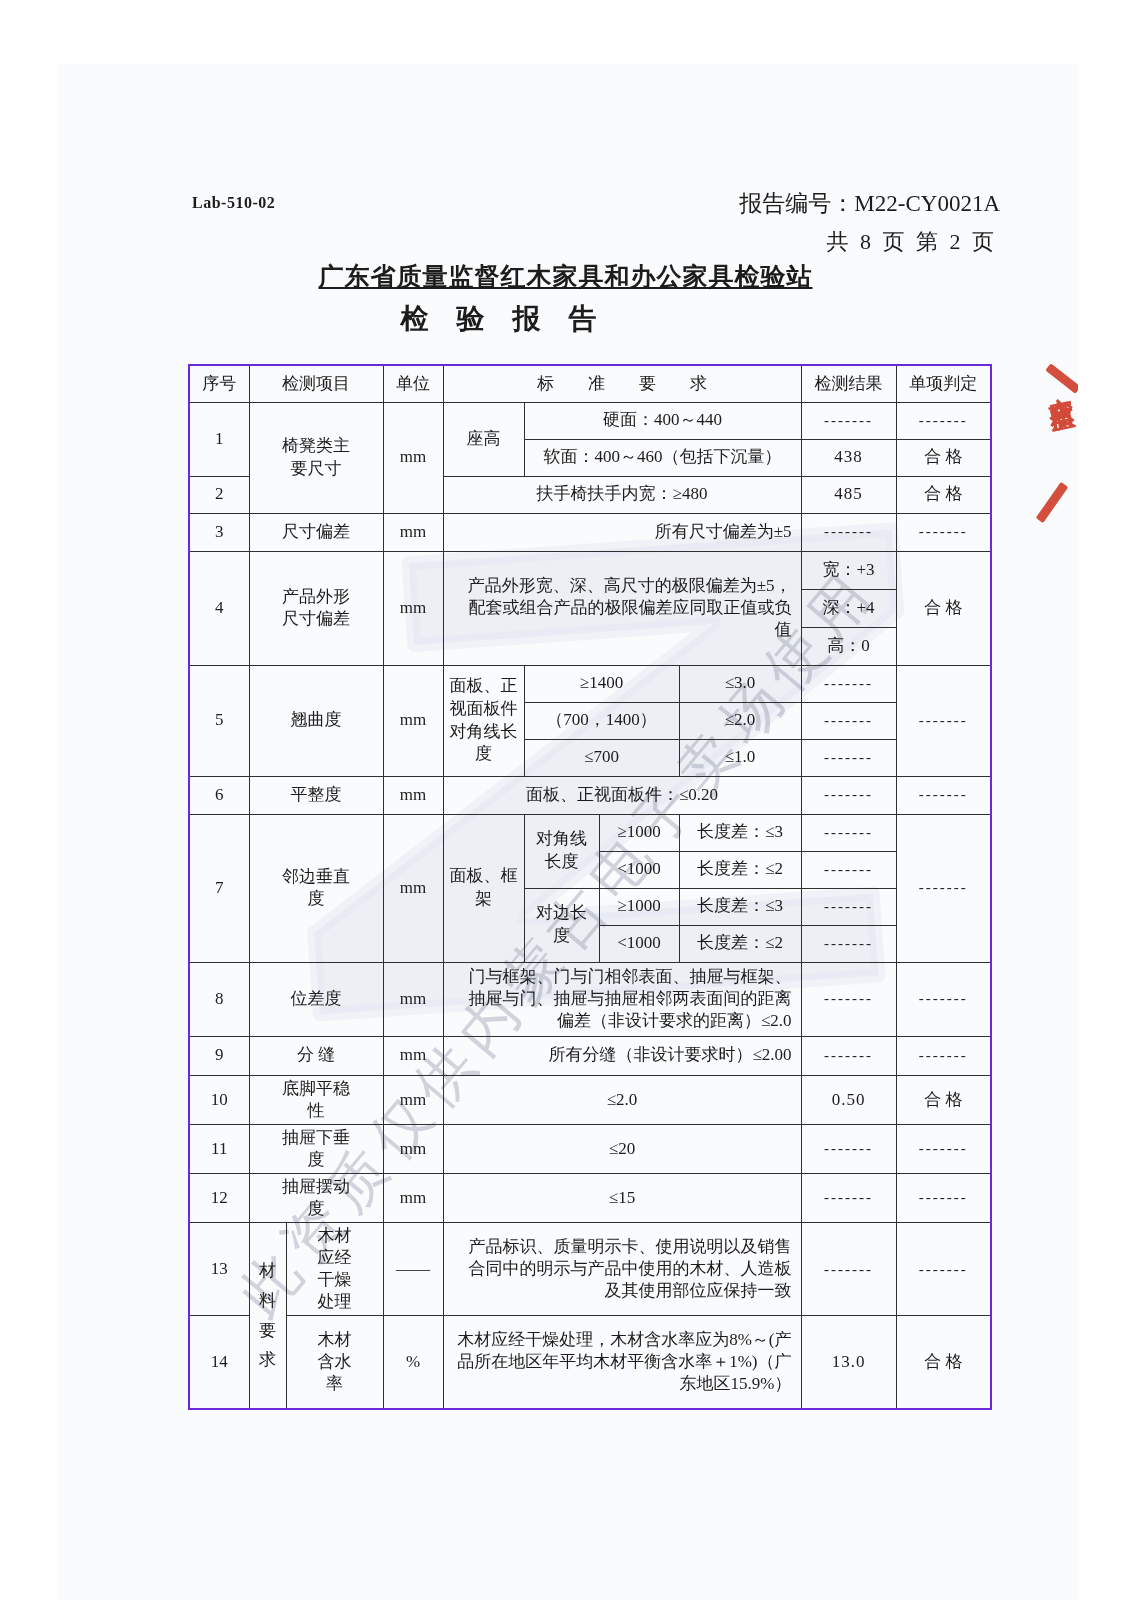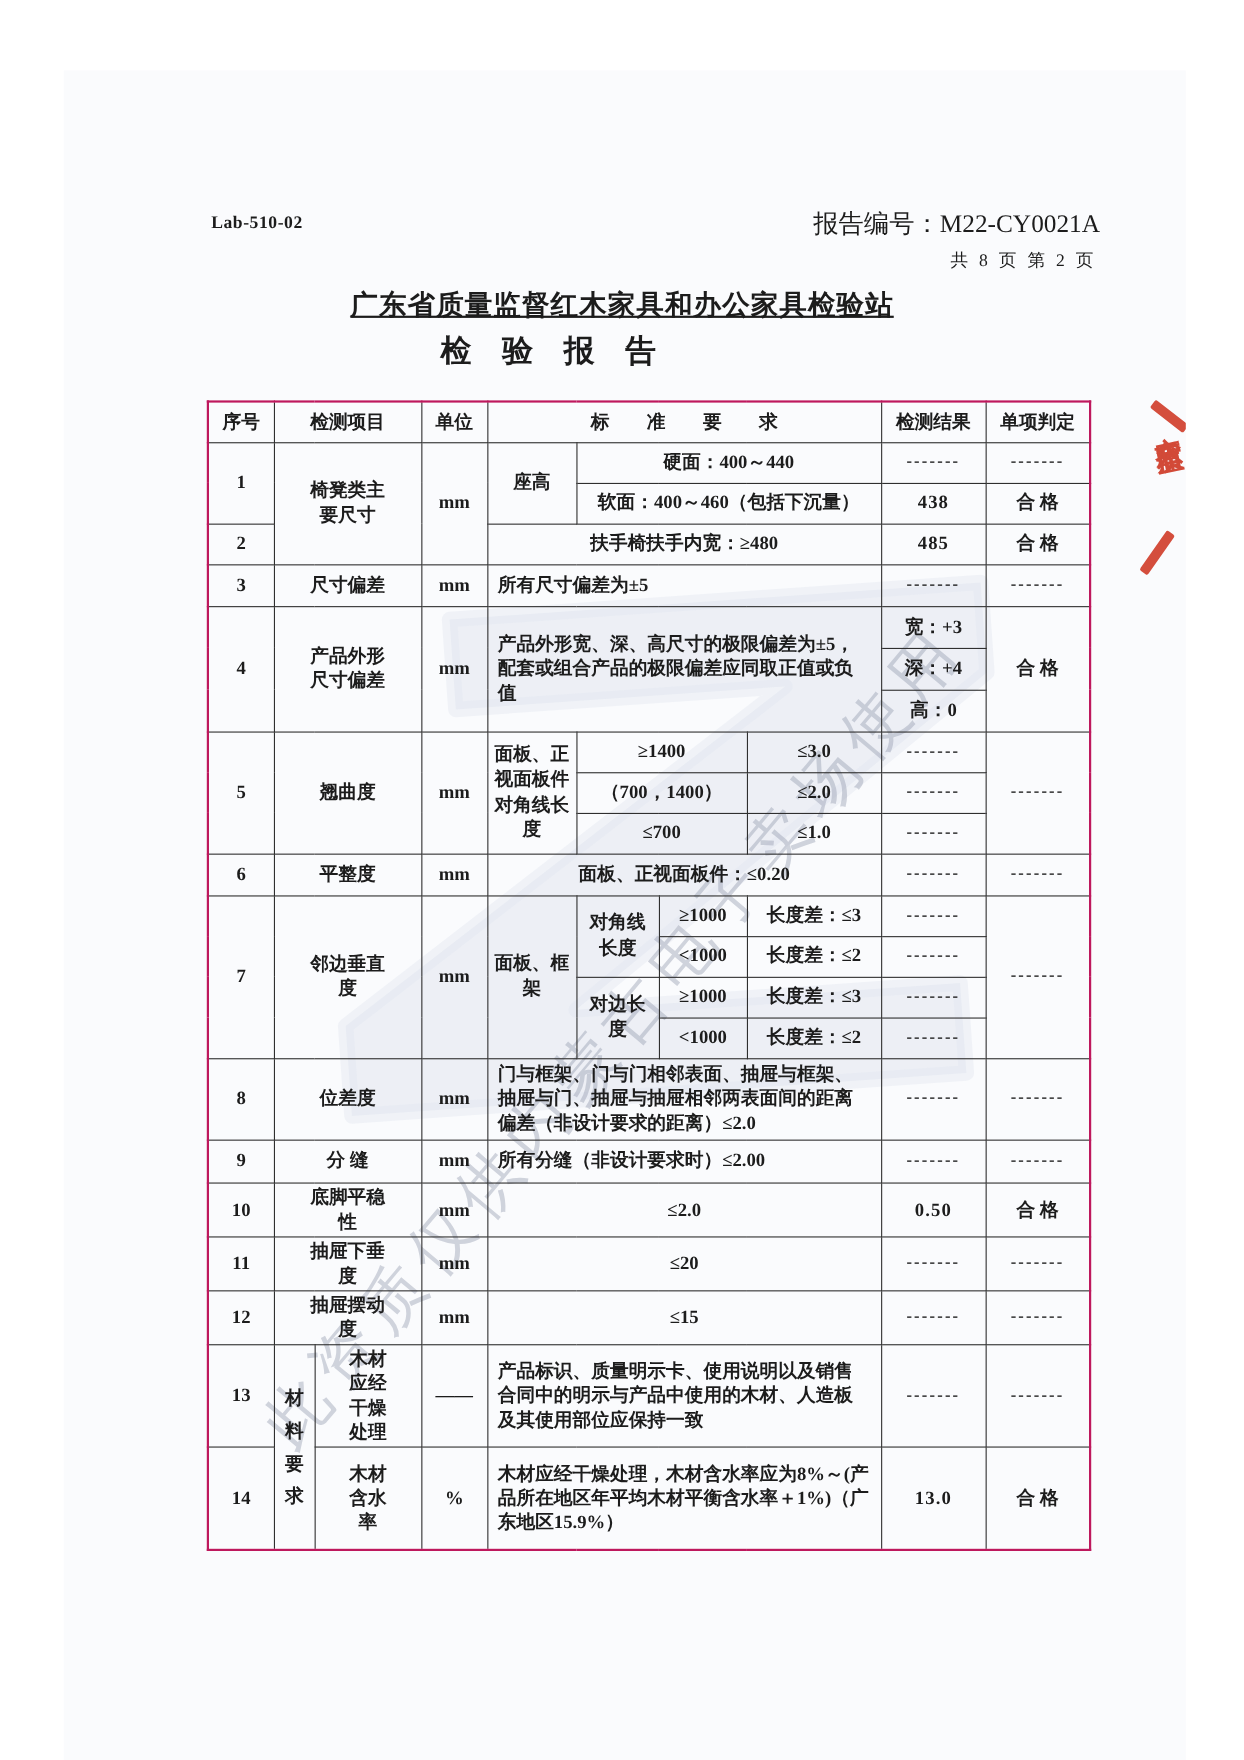--- a/index.html
+++ b/index.html
@@ -6,21 +6,21 @@
   body{
     width:1131px;height:1600px;position:relative;background:#ffffff;
     font-family:"Liberation Serif","DejaVu Serif",serif;color:#1c1c1c;
     overflow:hidden;
   }
   .sheet{position:absolute;left:58px;top:64px;width:1020px;height:1536px;background:#fafbfd;}
 
   
   .lab-code{position:absolute;left:192px;top:194px;font-size:16px;font-weight:bold;letter-spacing:.5px;z-index:5;}
   .report-no{position:absolute;right:131px;top:188px;font-size:23px;z-index:5;}
-  .page-info{position:absolute;right:134px;top:227px;font-size:16px;letter-spacing:3px;z-index:5;}
+  .page-info{position:absolute;right:134px;top:227px;font-size:22px;letter-spacing:3px;z-index:5;}
   .station{position:absolute;left:0;top:260px;width:1131px;text-align:center;font-size:25px;font-weight:bold;letter-spacing:1px;z-index:5;text-decoration:underline;}
   .doc-title{position:absolute;left:0;top:300px;width:997px;text-align:center;font-size:28px;font-weight:bold;z-index:5;}
 
   
   .wm-logo{position:absolute;left:295px;top:492px;z-index:1;opacity:.55;}
   .wm-text{
     position:absolute;left:252px;top:1268px;z-index:1;
     font-size:58px;letter-spacing:10px;white-space:nowrap;
     color:rgba(148,156,174,0.42);font-weight:400;
     transform:rotate(-50deg);transform-origin:0 50%;
@@ -41,22 +41,22 @@
   
   .report-table{
     position:absolute;left:188px;top:364px;z-index:4;
     border-collapse:collapse;table-layout:fixed;width:802px;
     font-size:17px;line-height:1.3;background:transparent;
   }
   .report-table td{
     border:1px solid #2f2f2f;text-align:center;vertical-align:middle;
     padding:2px 4px;overflow:hidden;
   }
-  .report-table{border:2px solid #be185d;font-weight:bold;}
-  td.left{text-align:left;padding:2px 9px;}
+  .report-table{border:2px solid #6d28d9;}
+  td.left{text-align:right;padding:2px 9px;}
   td.item{padding:2px 28px;word-break:break-all;}
   td.vert{word-break:break-all;line-height:1.75;padding:2px 8px;}
   td.grp{word-break:break-all;padding:2px 6px;line-height:1.35;}
   td.dash{letter-spacing:2px;font-size:15px;}
   td.num{letter-spacing:1px;}
 </style>
 </head>
 <body>
 
 <div class="sheet"></div>

